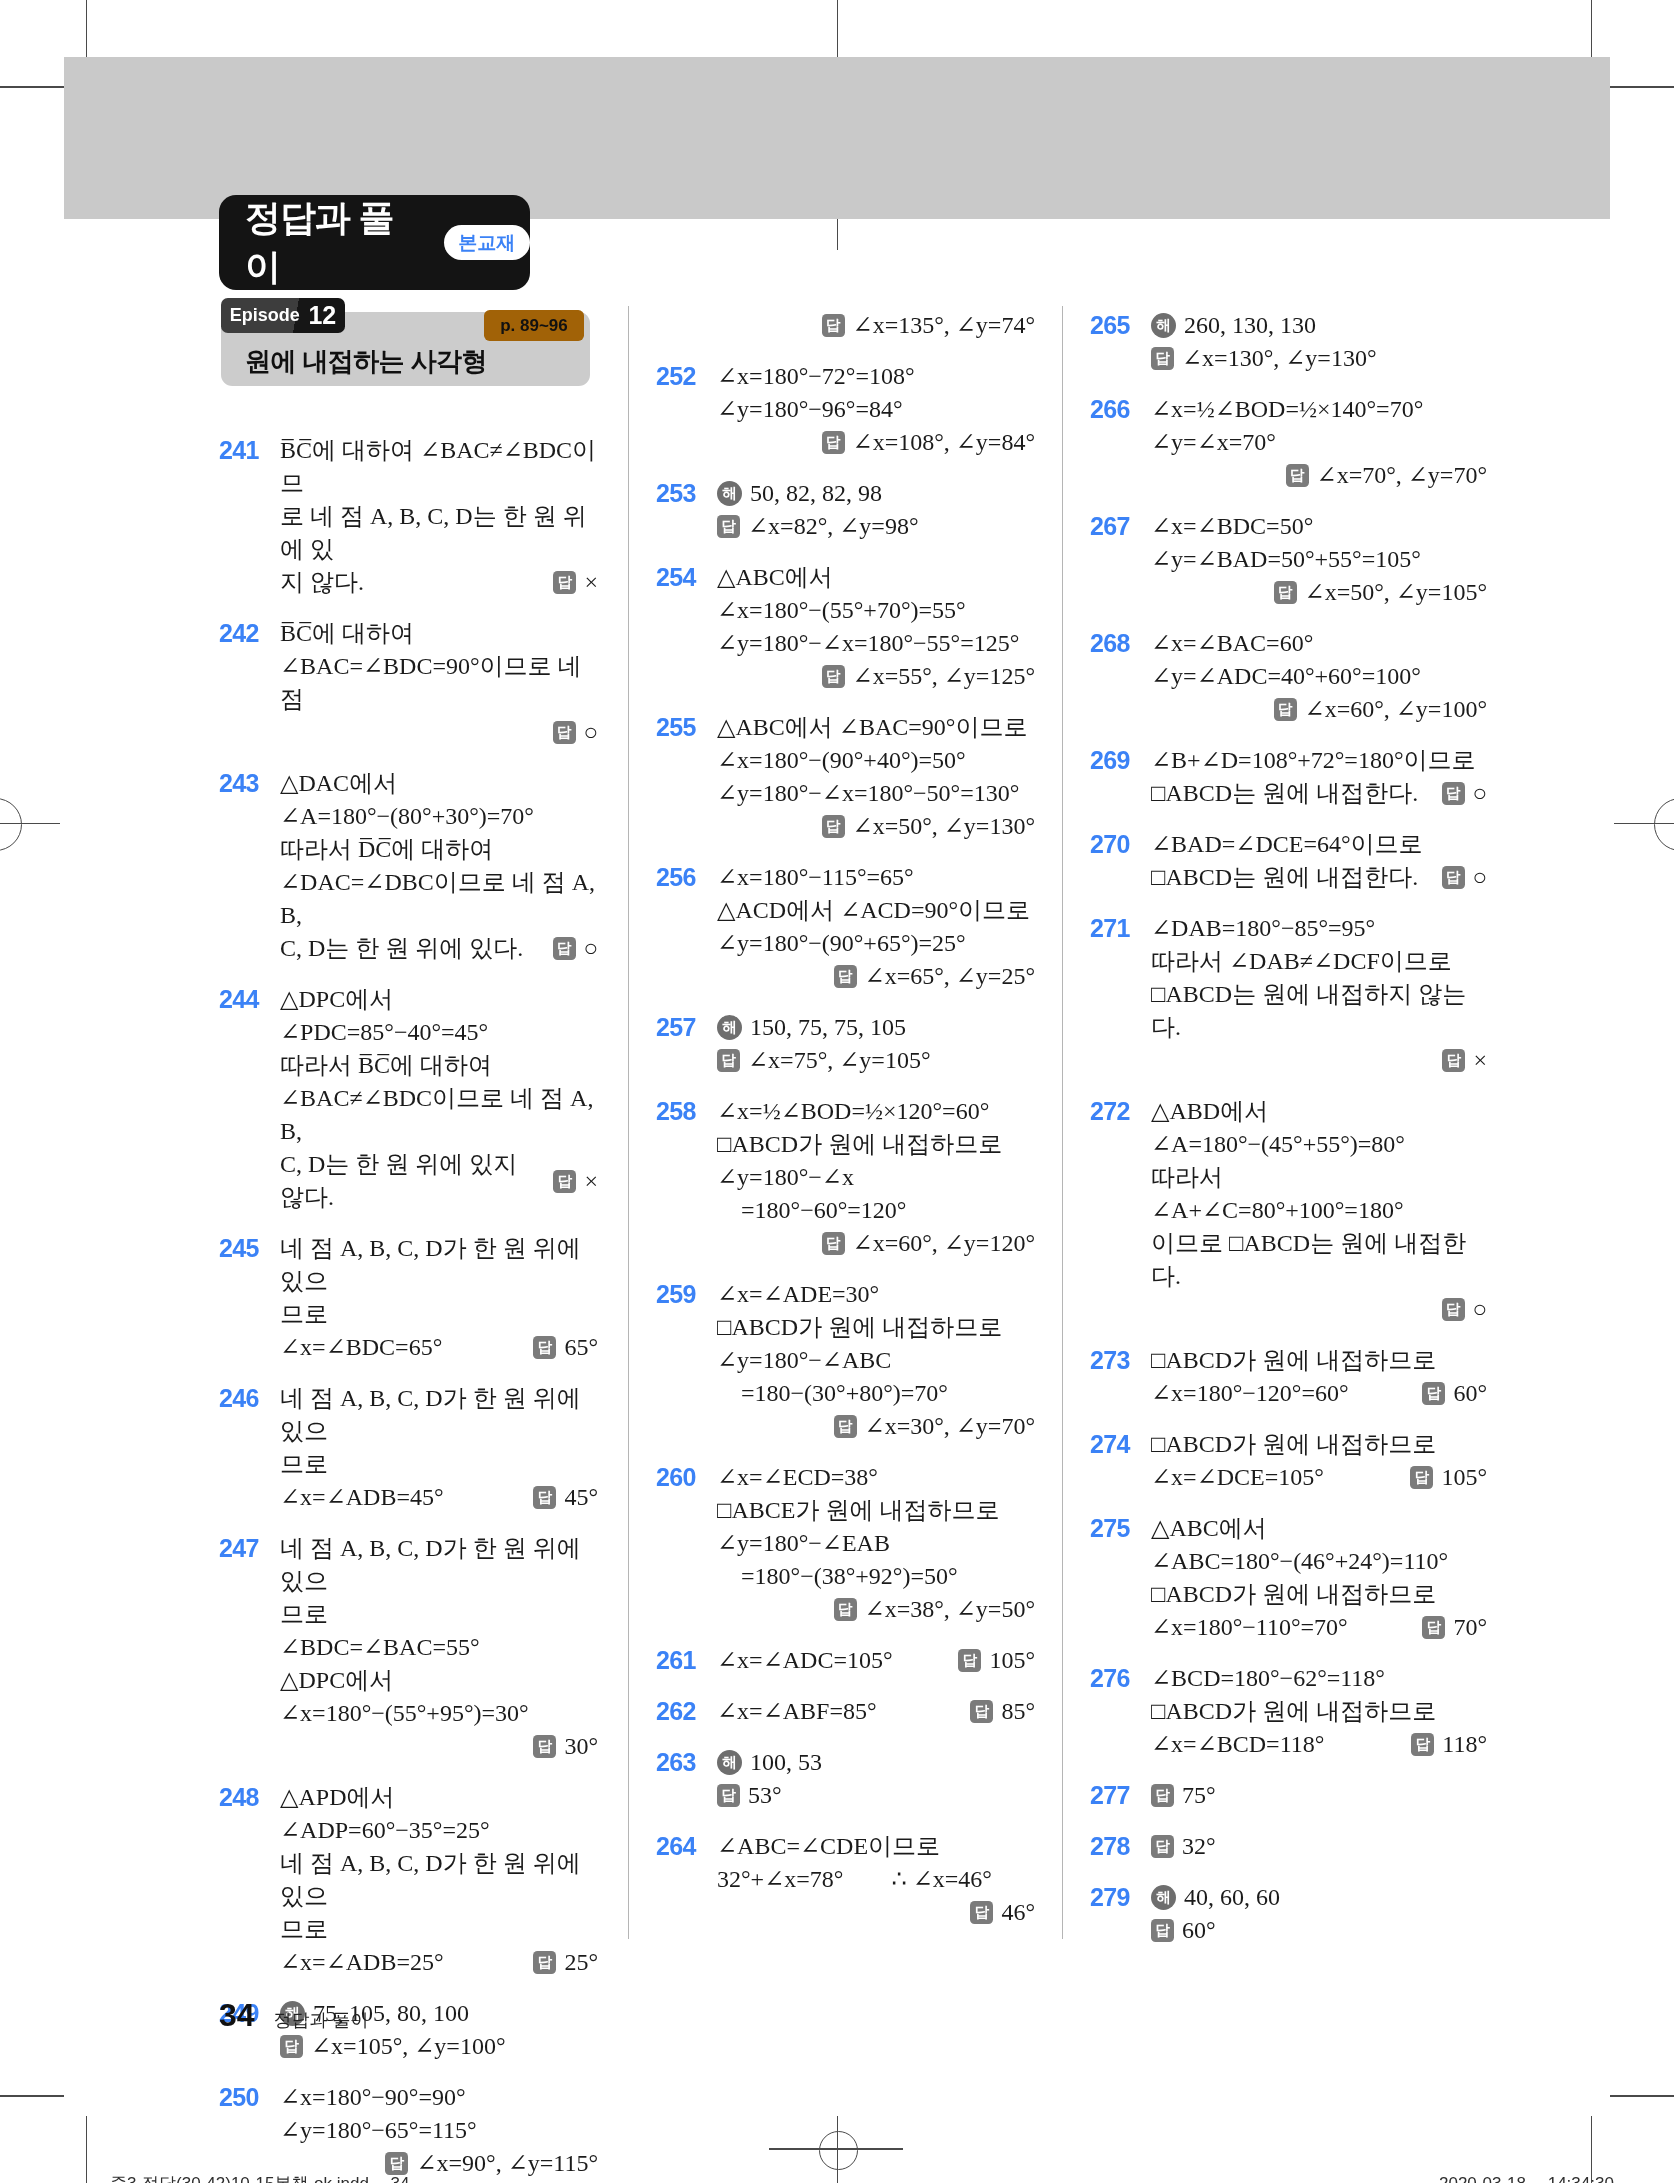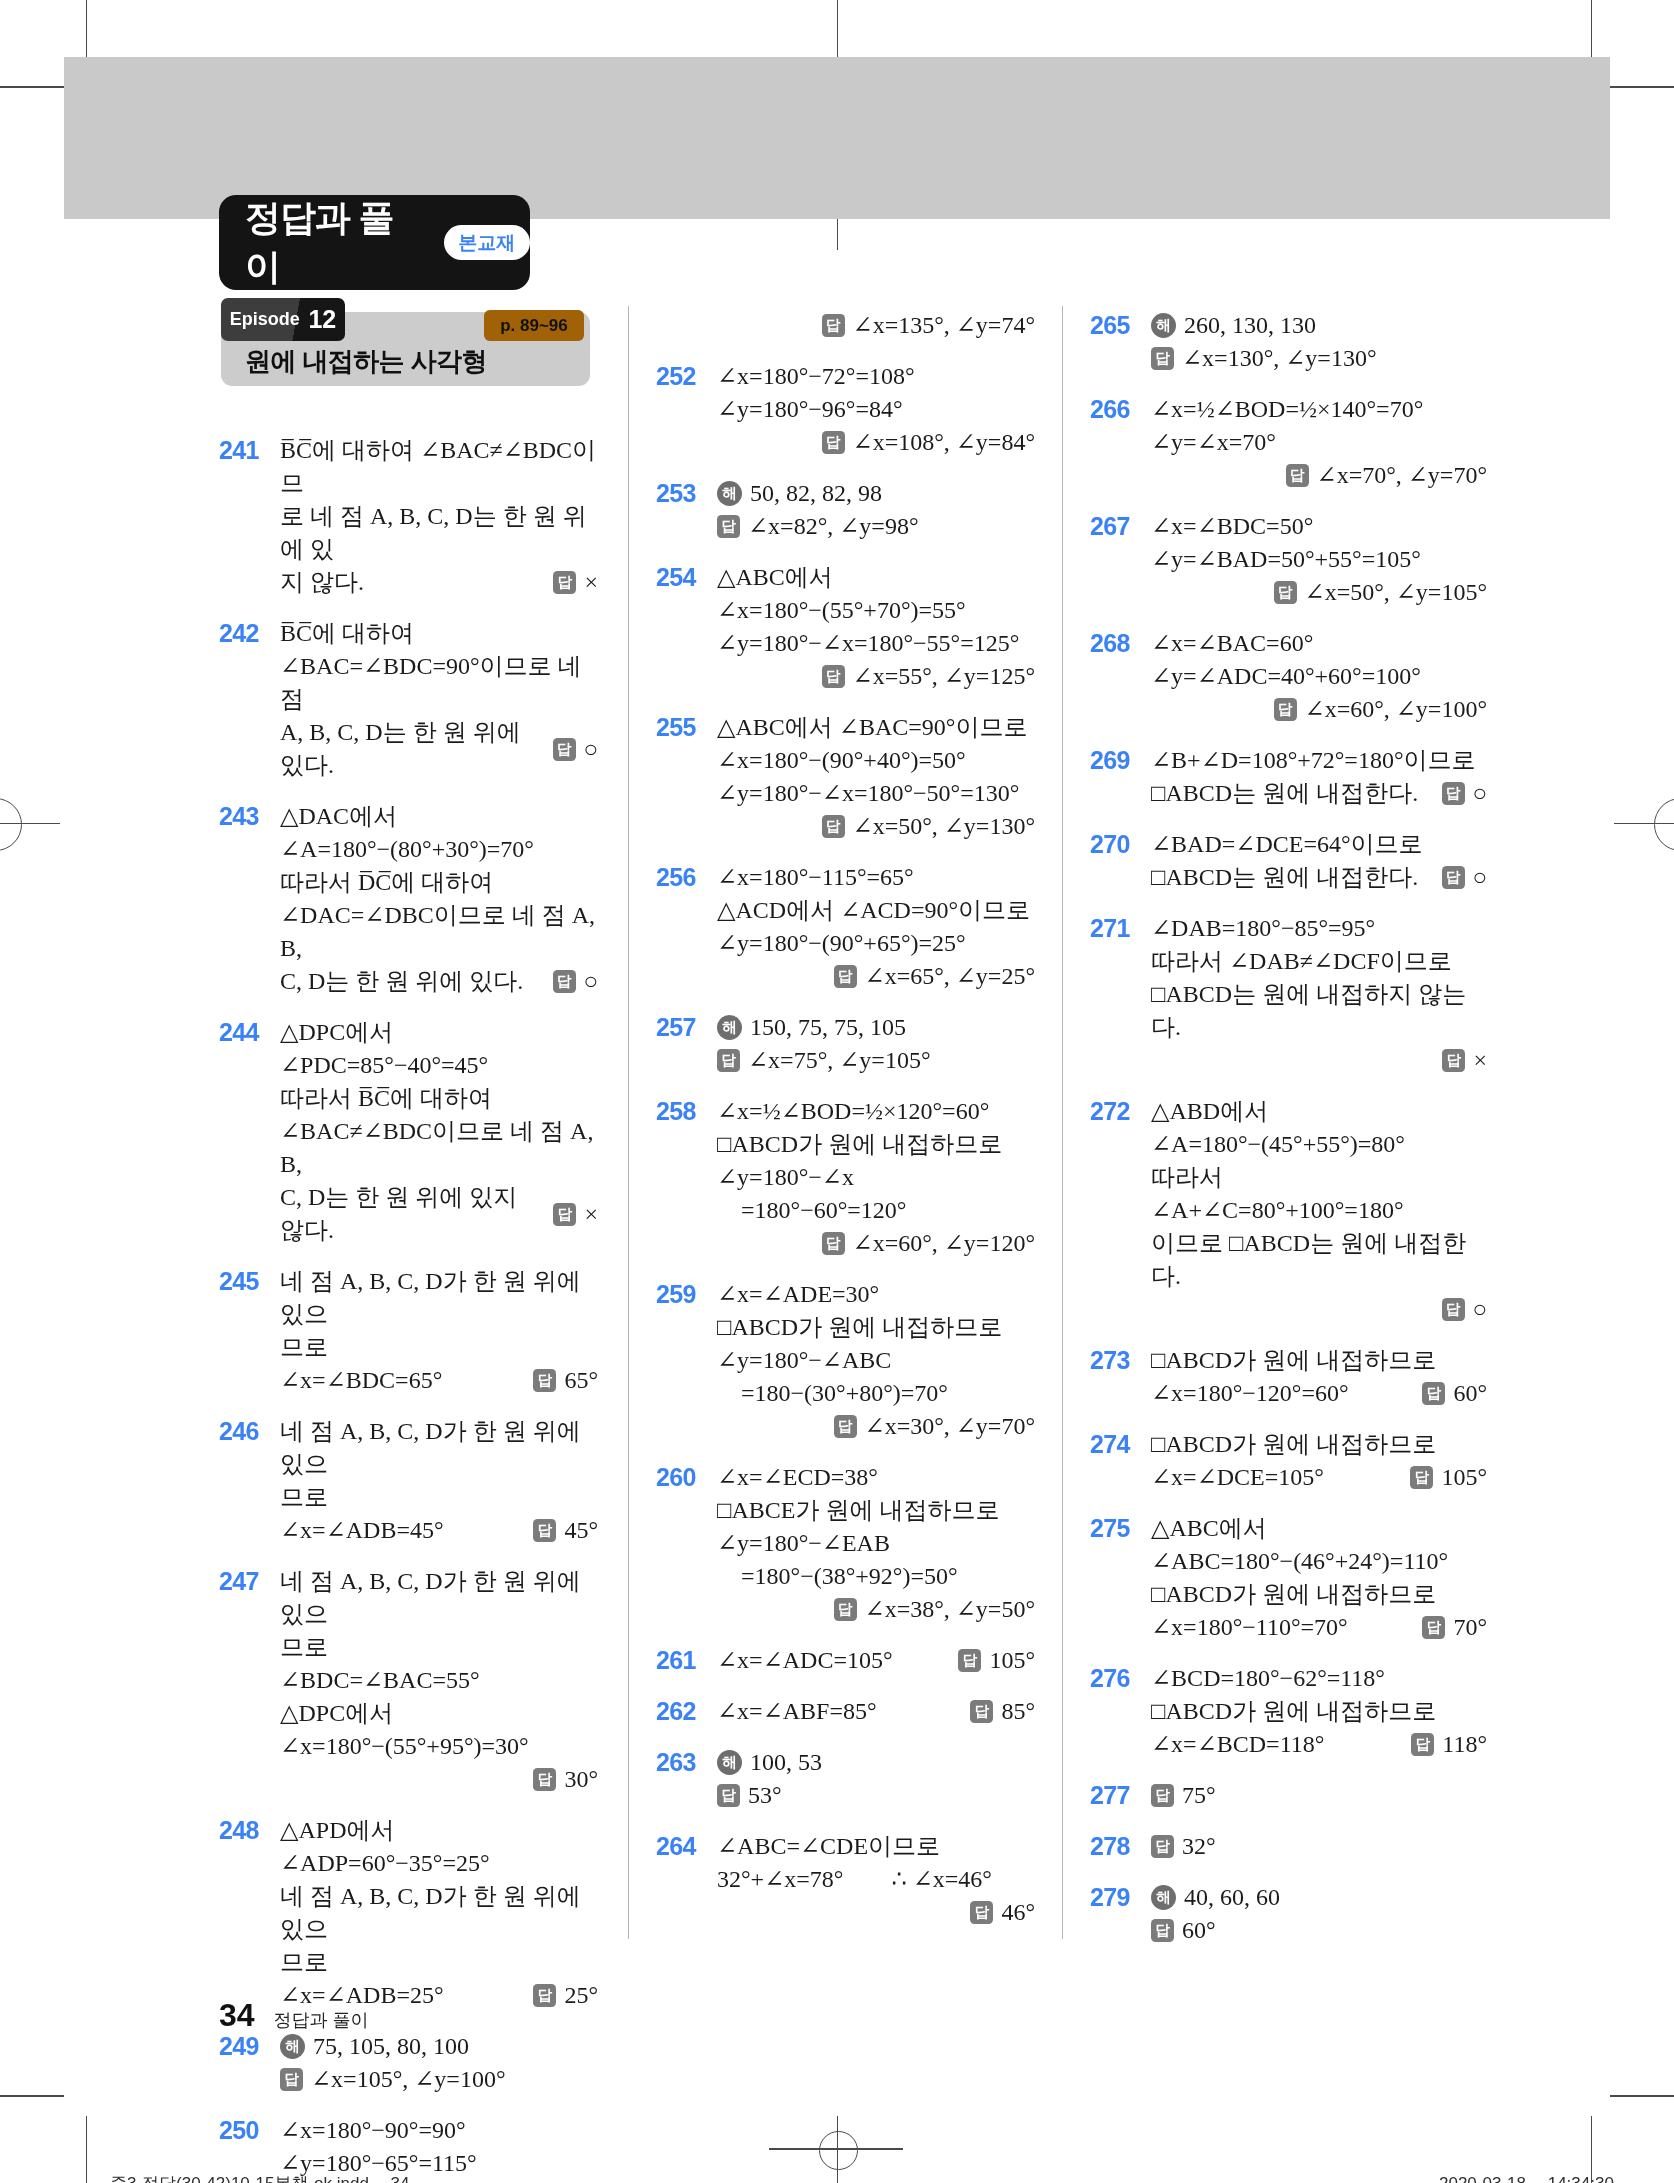--- a/index.html
+++ b/index.html
@@ -20,21 +20,21 @@
     display:flex; align-items:center; padding-left:26px; box-sizing:border-box; gap:17px;
   }
   #hdrbox .t{font-family:"Liberation Sans",sans-serif; font-weight:bold; font-size:36px; color:#fff; letter-spacing:-1.1px;}
   #hdrbox .pill{
     background:#fff; color:#3b82f6; font-family:"Liberation Sans",sans-serif; font-weight:bold;
     font-size:19px; padding:4.5px 14.7px; border-radius:567px; white-space:nowrap;
   }
   
   #epanel{position:absolute; left:221px; top:312px; width:369px; height:74px; background:#cccccc; border-radius:11.3px;}
   #ebadge{
-    position:absolute; left:221px; top:298px; width:124px; height:43px; border-radius:6.8px;
+    position:absolute; left:221px; top:298px; width:124px; height:35px; border-radius:6.8px;
     background:linear-gradient(100deg,#3d3d3d 0 60%,#161616 60% 100%);
     display:flex; align-items:center; justify-content:space-evenly;
     font-family:"Liberation Sans",sans-serif; color:#fff;
   }
   #ebadge .el{font-size:18px; font-weight:bold;}
   #ebadge .en{font-size:25px; font-weight:bold;}
   #epages{
     position:absolute; left:484px; top:310px; width:100px; height:31px; background:#a16207; border-radius:5.7px;
     display:flex; align-items:center; justify-content:center;
     font-family:"Liberation Sans",sans-serif; font-weight:bold; font-size:17px; color:#111;
@@ -138,21 +138,20 @@
       <div class="item">
         <div class="num">242</div>
         <div class="body">
           <div class="line">
             <span class="txt">B̅C̅에 대하여</span>
           </div>
           <div class="line">
             <span class="txt">∠BAC=∠BDC=90°이므로 네 점</span>
           </div>
           <div class="line">
-            <span class="txt">A, B, C, D는 한 원 위에 있다.</span>
             <span class="rgt">
               <span class="badge">답</span>
               <span class="txt">○</span>
             </span>
           </div>
         </div>
       </div>
       <div class="item">
         <div class="num">243</div>
         <div class="body">

